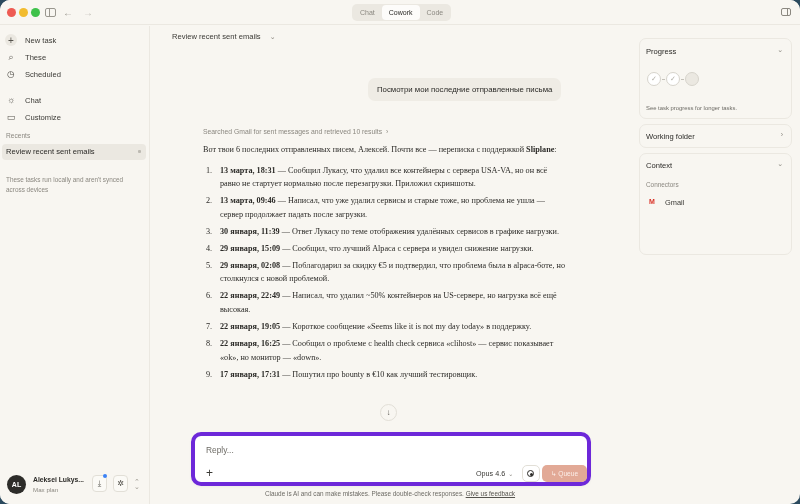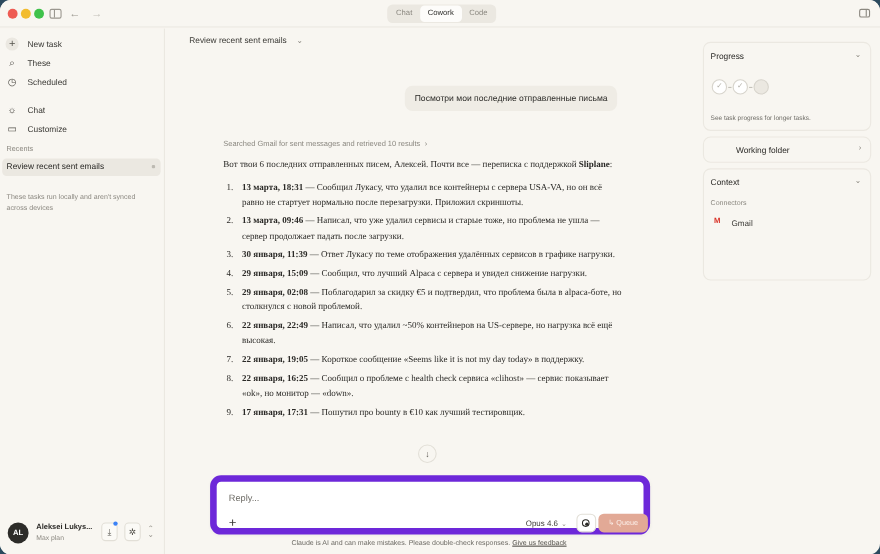--- a/index.html
+++ b/index.html
@@ -53,21 +53,21 @@
   .tool-line { position: absolute; left: 52px; top: 102px; font-size: 6.8px; color: #8b8880; }
   .tool-line .chev { margin-left: 4px; }
   .answer { position: absolute; left: 52px; top: 117px; width: 366px; font-family: "Liberation Serif", "DejaVu Serif", serif; font-size: 8.2px; color: #2b2a27; line-height: 13.5px; }
   .answer p { margin-bottom: 7px; }
   .answer ol { list-style: none; }
   .answer li { position: relative; padding-left: 17px; margin-bottom: 3.6px; }
   .answer li .num { position: absolute; left: 3px; top: 0; }
   .answer b { font-weight: bold; }
   .scroll-down { position: absolute; left: 229px; top: 378px; width: 17px; height: 17px; border-radius: 50%; background: #f8f6f1; border: 1px solid #e2dfd7; font-size: 8px; color: #55534d; text-align: center; line-height: 15px; }
 
-  .composer { position: absolute; left: 40px; top: 406px; width: 400px; height: 54px; background: #ffffff; border: 6px solid #6d28d9; border-radius: 10px; box-shadow: 0 1px 3px rgba(0,0,0,0.04); }
+  .composer { position: absolute; left: 40px; top: 406px; width: 400px; height: 54px; background: #ffffff; border: 4px solid #6d28d9; border-radius: 10px; box-shadow: 0 1px 3px rgba(0,0,0,0.04); }
   .composer-input { position: absolute; left: 11px; top: 9px; width: 300px; border: none; outline: none; background: transparent; font-size: 8.4px; color: #2b2a27; font-family: "Liberation Sans", sans-serif; }
   .composer-input::placeholder { color: #6d6b65; }
   .attach-btn { position: absolute; left: 11px; top: 31px; font-size: 12px; color: #3a3935; line-height: 12px; }
   .model-select { position: absolute; left: 281px; top: 33px; font-size: 7.2px; color: #3a3935; }
   .model-select .chev { font-size: 6px; color: #8b8880; margin-left: 3px; }
   .stop-btn { position: absolute; left: 327px; top: 29px; width: 18px; height: 17px; border: 1px solid #e2dfd7; border-radius: 5px; background: #fff; }
   .stop-btn::before { content: ""; position: absolute; left: 4px; top: 4px; width: 7px; height: 7px; border-radius: 50%; border: 1.3px solid #2b2a27; box-sizing: border-box; }
   .stop-btn::after { content: ""; position: absolute; left: 6.5px; top: 6.5px; width: 3px; height: 3px; border-radius: 50%; background: #2b2a27; }
   .queue-btn { position: absolute; left: 347px; top: 29px; width: 45px; height: 17px; background: #e2a996; border-radius: 5px; color: #fbeee8; font-size: 6.6px; text-align: center; line-height: 17px; }
   .footer-note { position: absolute; left: 0; top: 464px; width: 478px; text-align: center; font-size: 6.4px; color: #6d6b65; }
@@ -211,21 +211,21 @@
         <div class="step">✓</div>
         <div class="step-link"></div>
         <div class="step">✓</div>
         <div class="step-link"></div>
         <div class="step pending"></div>
       </div>
       <div class="progress-hint">See task progress for longer tasks.</div>
     </div>
 
     <div class="card wf-card">
-      <div class="card-title" style="top:7px;margin-left:23px;">Working folder</div>
+      <div class="card-title" style="top:7px;">Working folder</div>
       <div class="card-chev" style="top:6px;">›</div>
     </div>
 
     <div class="card ctx-card">
       <div class="card-title" style="top:7px;">Context</div>
       <div class="card-chev" style="top:6px;">⌄</div>
       <div class="ctx-label">Connectors</div>
       <div class="gmail-row">
         <span class="gmail-icon">M</span>
         <span>Gmail</span>

